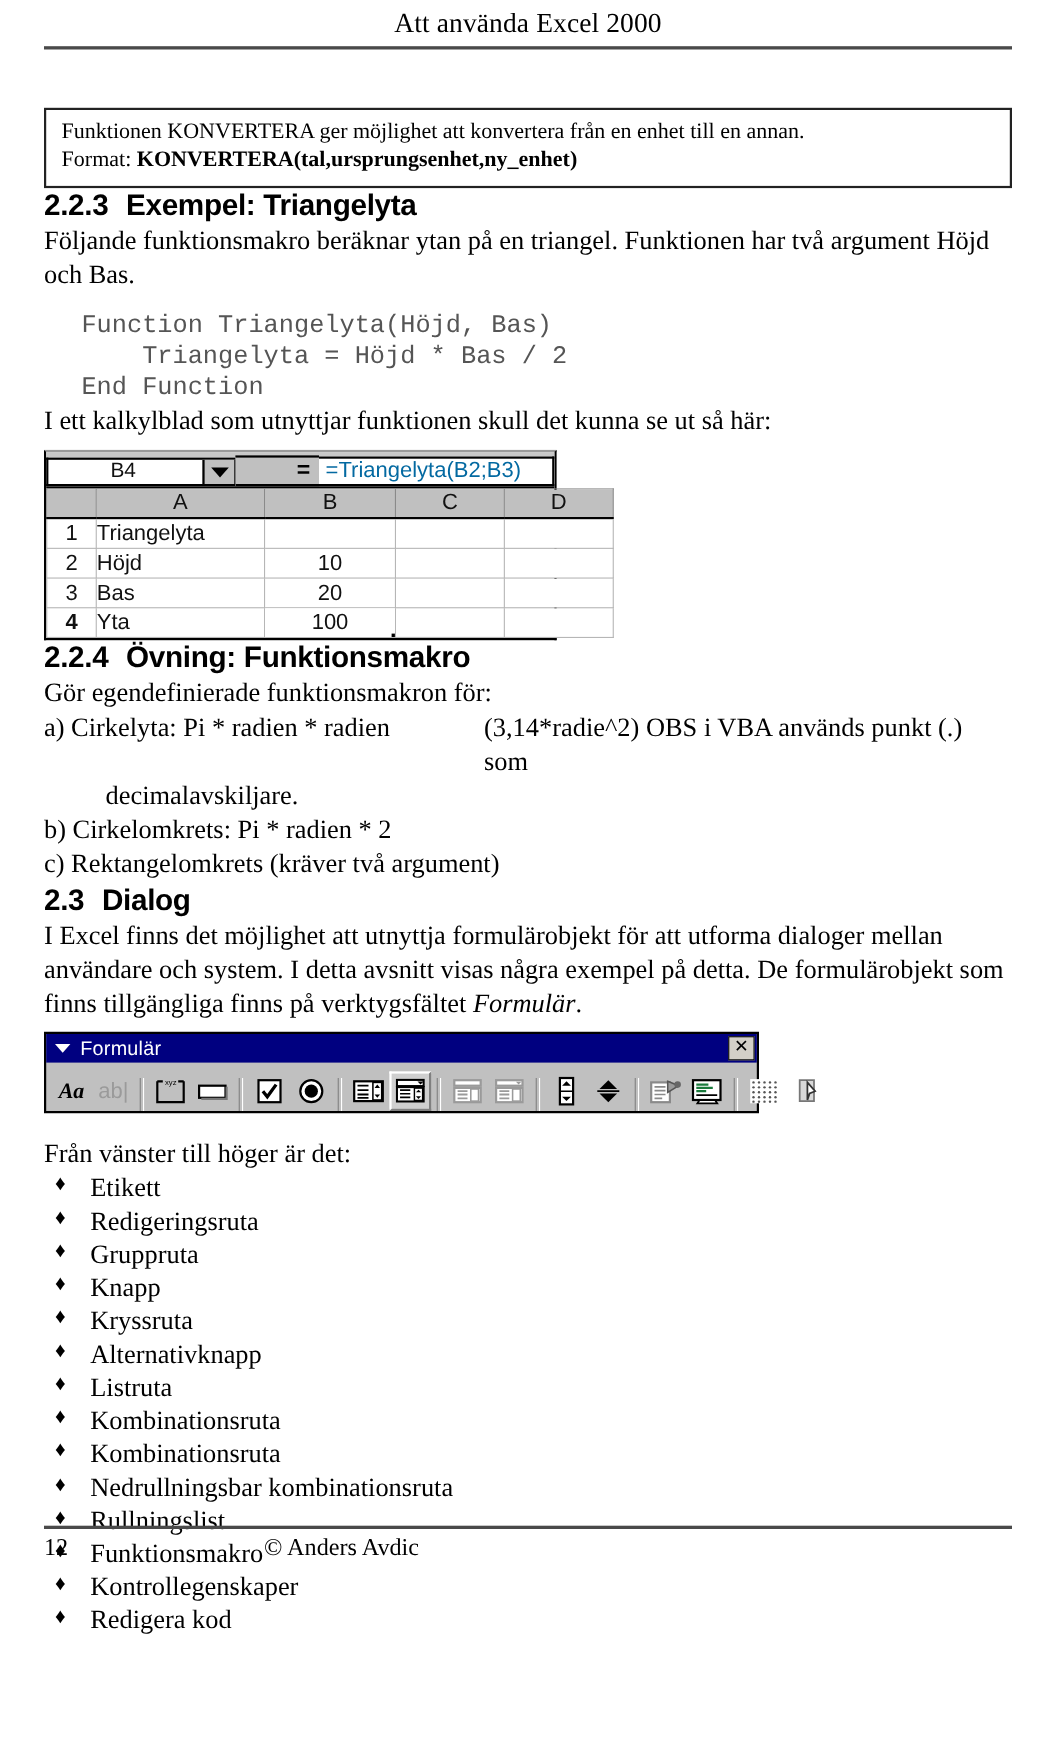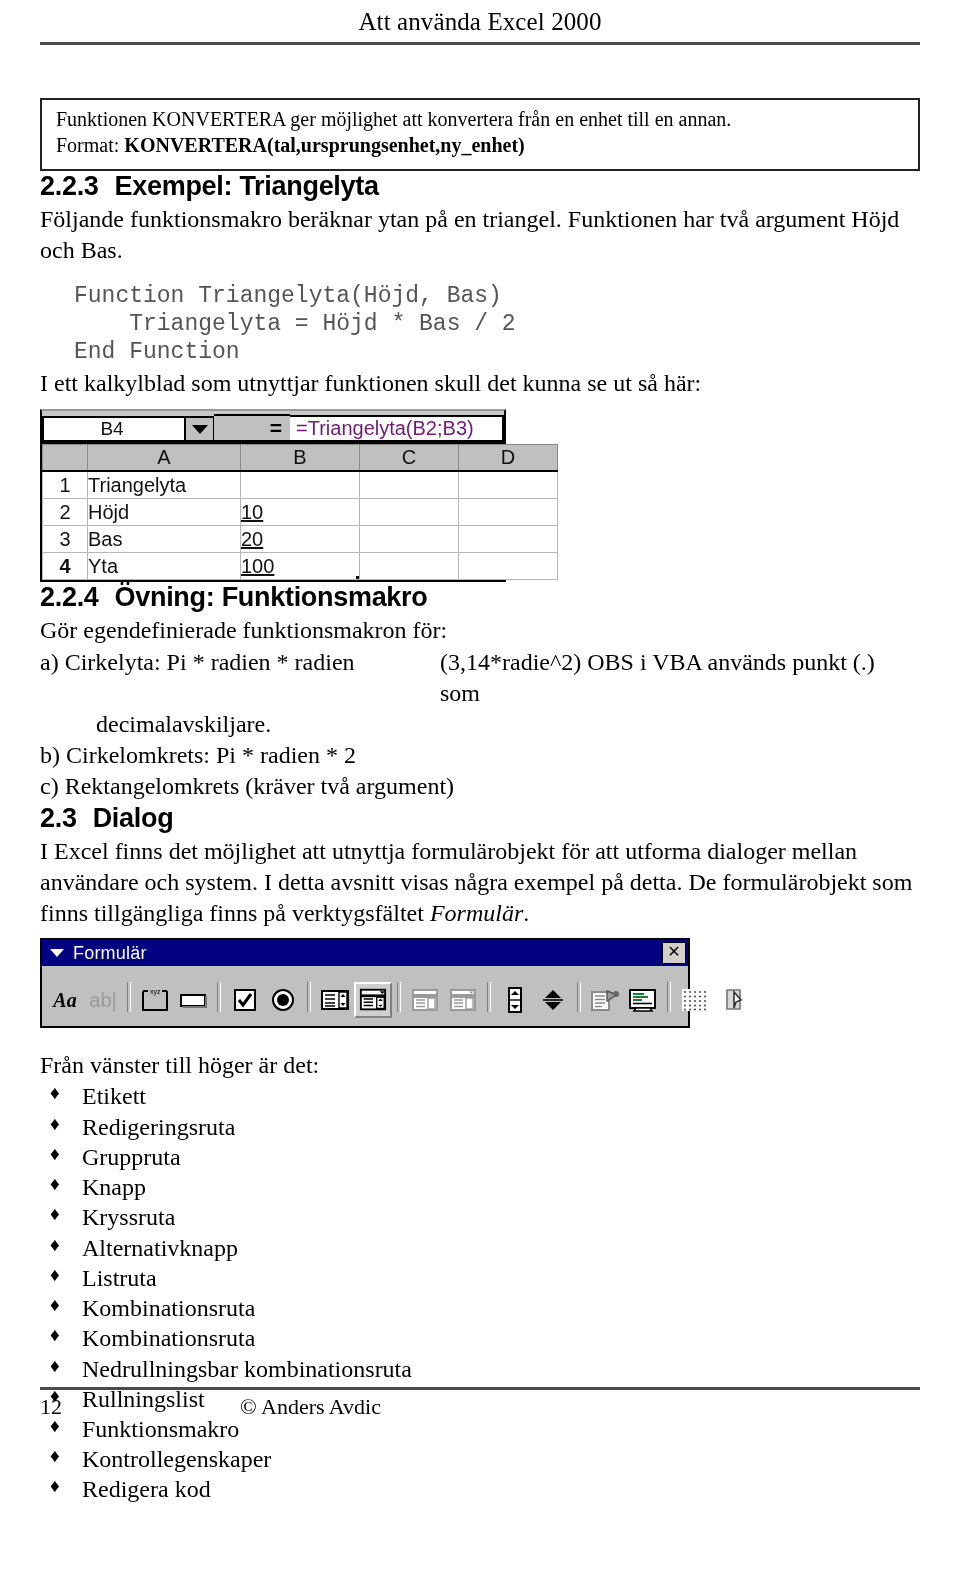--- a/index.html
+++ b/index.html
@@ -156,21 +156,21 @@
   .xl-formula {
     flex: 1;
     background: #ffffff;
     border: 2px solid #000;
     border-left: 0;
     display: flex;
     align-items: center;
     padding-left: 6px;
     box-sizing: border-box;
     font-size: 20px;
-    color: #701a75;
+    color: #0369a1;
     white-space: nowrap;
   }
 
   table.xl-grid {
     border-collapse: collapse;
     width: 100%;
     table-layout: fixed;
   }
   table.xl-grid td, table.xl-grid th {
     border: 1px solid #b6b6b6;
@@ -198,21 +198,21 @@
 
   td.xl-rowhdr {
     background: #c0c0c0;
     border: 1px solid #8a8a8a;
     border-right: 2px solid #000;
     text-align: center;
     width: 44px;
   }
   td.xl-rowhdr.sel { font-weight: bold; }
   td.cell-text { padding-left: 5px; text-align: left; }
-  td.cell-num  { padding-right: 7px; text-align: left; text-decoration: underline; }
+  td.cell-num  { padding-right: 7px; text-align: center; }
   td.title-cell {
     font-weight: bold;
     font-size: 25px;
     padding-left: 5px;
     border-right: 1px solid #ffffff;
   }
   td.selected {
     border: 3px solid #000;
     position: relative;
   }
@@ -268,24 +268,23 @@
     color: #000;
     font-size: 16px;
     font-weight: bold;
     line-height: 18px;
     text-align: center;
     font-family: "Liberation Sans", "DejaVu Sans", sans-serif;
   }
   .tb-row {
     height: 44px;
     display: flex;
-    align-items: flex-start;
+    align-items: flex-end;
     padding: 0 4px;
     box-sizing: border-box;
-    margin-top: 16px;
   }
   .tb-btn {
     width: 38px; height: 36px;
     display: flex;
     align-items: center;
     justify-content: center;
     flex: 0 0 auto;
   }
   .tb-btn.pressed {
     border: 2px solid #ffffff;

